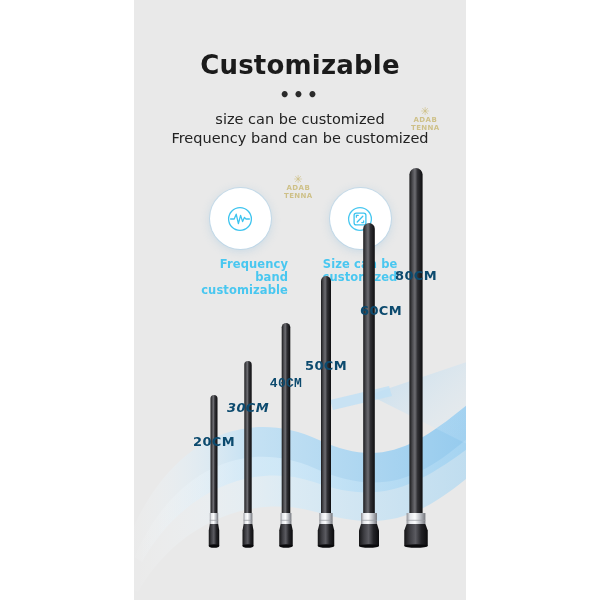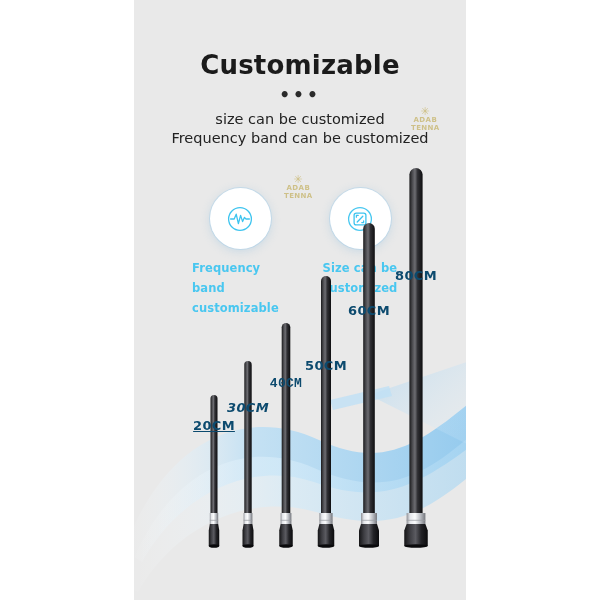--- a/index.html
+++ b/index.html
@@ -51,22 +51,22 @@
   .feature{width:96px;display:flex;flex-direction:column;align-items:center;}
   .badge{
     width:61px;height:61px;border-radius:50%;
     background:#ffffff;
     display:flex;align-items:center;justify-content:center;
     box-shadow:0 0 0 1px rgba(150,200,235,.35),
                0 2px 10px rgba(120,180,220,.30);
   }
   .badge svg{display:block;}
   .feat-label{
-    margin-top:9px;text-align:left;
-    font-size:11.5px;line-height:20px;color:#49c7f0;font-weight:bold;
+    margin-top:9px;text-align:right;
+    font-size:11.5px;line-height:13px;color:#49c7f0;font-weight:bold;
     letter-spacing:.1px;
   }
 
   
   .swoosh{position:absolute;left:0;top:300px;width:332px;height:300px;}
 
   
   .ant-area{position:absolute;left:0;top:0;width:332px;height:600px;}
   .antenna{position:absolute;bottom:0;}
   .ant-label{
@@ -186,21 +186,21 @@
                 <stop offset="72%" stop-color="#232327"></stop>
                 <stop offset="100%" stop-color="#0b0b0d"></stop>
               </linearGradient>
             </defs>
             <path d="M11.5,122 L11.5,7.5 A3.5,3.5 0 0 1 18.5,7.5 L18.5,122 Z" fill="url(#rod0)"></path>
             <rect x="10.8" y="122" width="8.4" height="11" fill="url(#col0)"></rect>
             <rect x="10.8" y="128.82" width="8.4" height="0.9" fill="#9a9ca2" opacity=".8"></rect>
             <path d="M10.8,133 L9.75,139.6 L9.75,155 L20.25,155 L20.25,139.6 L19.2,133 Z" fill="url(#bas0)"></path>
             <ellipse cx="15" cy="155" rx="5.25" ry="1.8" fill="#0a0a0c"></ellipse>
           </svg></div>
-        <div class="ant-label" style="left: 80px; top: 418px; text-decoration: underline;">20CM</div>
+        <div class="ant-label" style="left: 80px; top: 434px;">20CM</div>
         <div class="antenna" style="left: 99px; bottom: 52px; width: 30px; height: 191px;"><svg width="30" height="191" viewBox="0 0 30 191">
             <defs>
               <linearGradient id="rod1" x1="0" y1="0" x2="1" y2="0">
                 <stop offset="0%" stop-color="#1a1a1c"></stop>
                 <stop offset="22%" stop-color="#4a4a4e"></stop>
                 <stop offset="42%" stop-color="#6d6d72"></stop>
                 <stop offset="62%" stop-color="#303034"></stop>
                 <stop offset="100%" stop-color="#0e0e10"></stop>
               </linearGradient>
               <linearGradient id="col1" x1="0" y1="0" x2="1" y2="0">
@@ -310,21 +310,21 @@
                 <stop offset="72%" stop-color="#232327"></stop>
                 <stop offset="100%" stop-color="#0b0b0d"></stop>
               </linearGradient>
             </defs>
             <path d="M9.2,294 L9.2,9.8 A5.8,5.8 0 0 1 20.8,9.8 L20.8,294 Z" fill="url(#rod4)"></path>
             <rect x="7" y="294" width="16" height="11" fill="url(#col4)"></rect>
             <rect x="7" y="300.82" width="16" height="0.9" fill="#9a9ca2" opacity=".8"></rect>
             <path d="M7,305 L5,311.6 L5,327 L25,327 L25,311.6 L23,305 Z" fill="url(#bas4)"></path>
             <ellipse cx="15" cy="327" rx="10" ry="1.8" fill="#0a0a0c"></ellipse>
           </svg></div>
-        <div class="ant-label" style="left: 235px; top: 303px;">60CM</div>
+        <div class="ant-label" style="left: 247px; top: 303px;">60CM</div>
         <div class="antenna" style="left: 267px; bottom: 52px; width: 30px; height: 384px;"><svg width="30" height="384" viewBox="0 0 30 384">
             <defs>
               <linearGradient id="rod5" x1="0" y1="0" x2="1" y2="0">
                 <stop offset="0%" stop-color="#1a1a1c"></stop>
                 <stop offset="22%" stop-color="#4a4a4e"></stop>
                 <stop offset="42%" stop-color="#6d6d72"></stop>
                 <stop offset="62%" stop-color="#303034"></stop>
                 <stop offset="100%" stop-color="#0e0e10"></stop>
               </linearGradient>
               <linearGradient id="col5" x1="0" y1="0" x2="1" y2="0">

